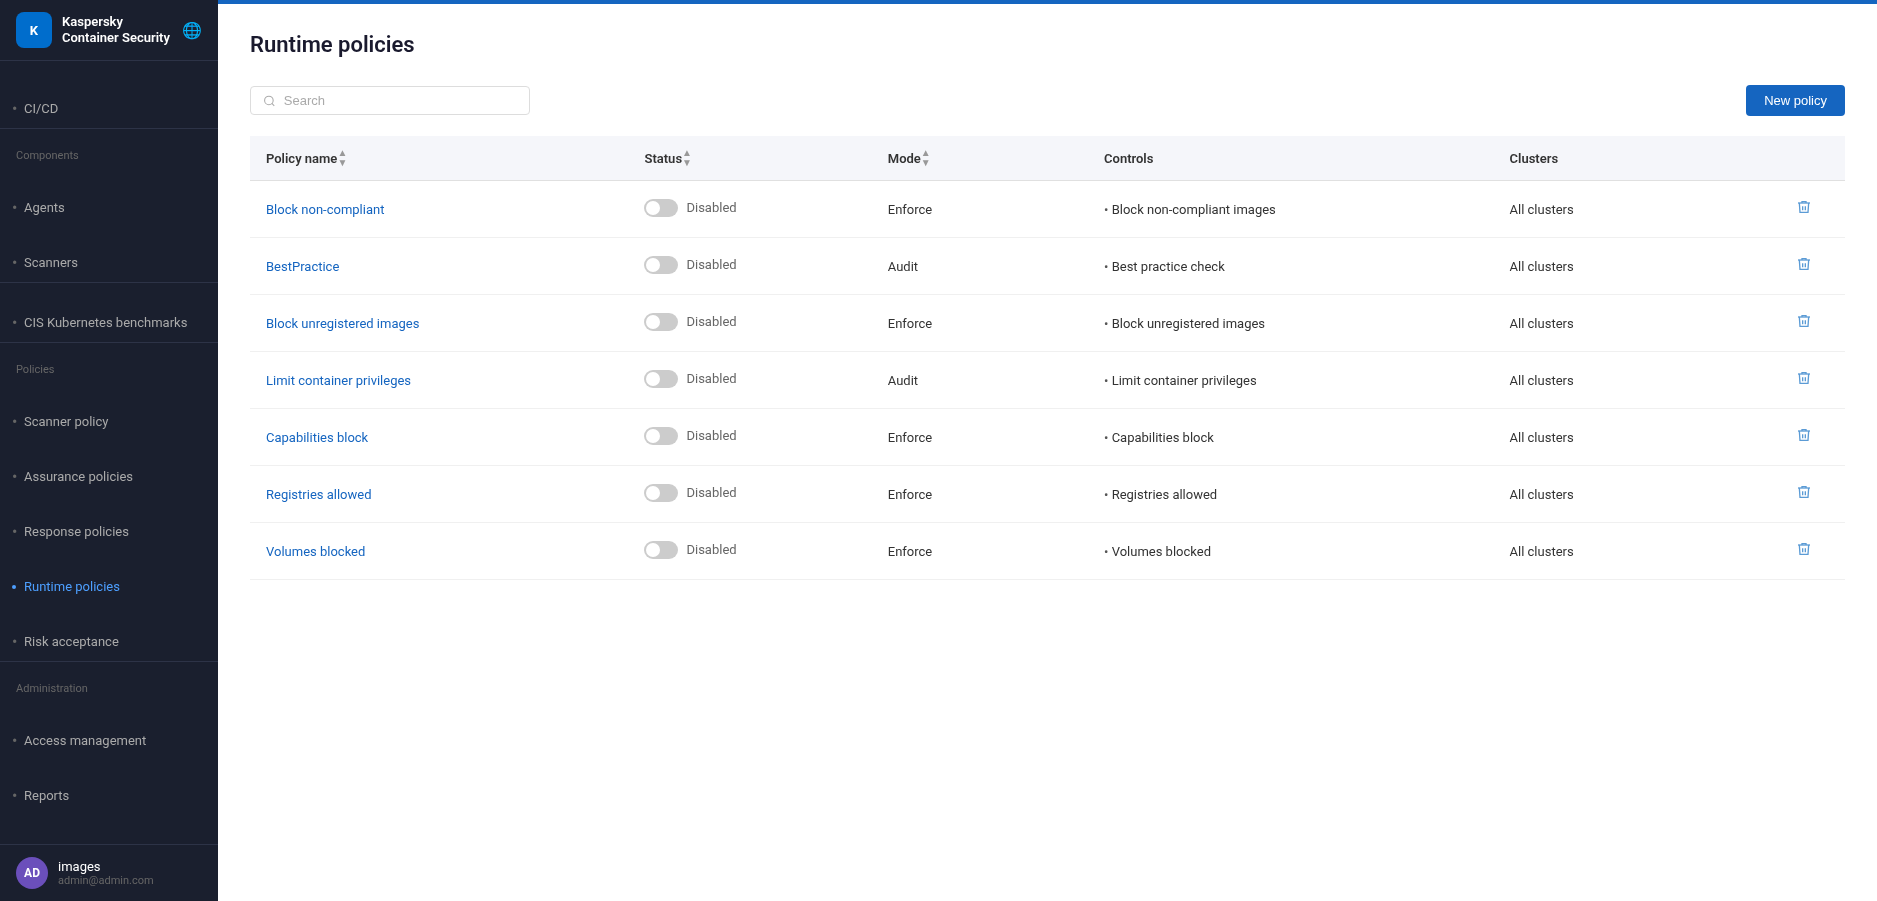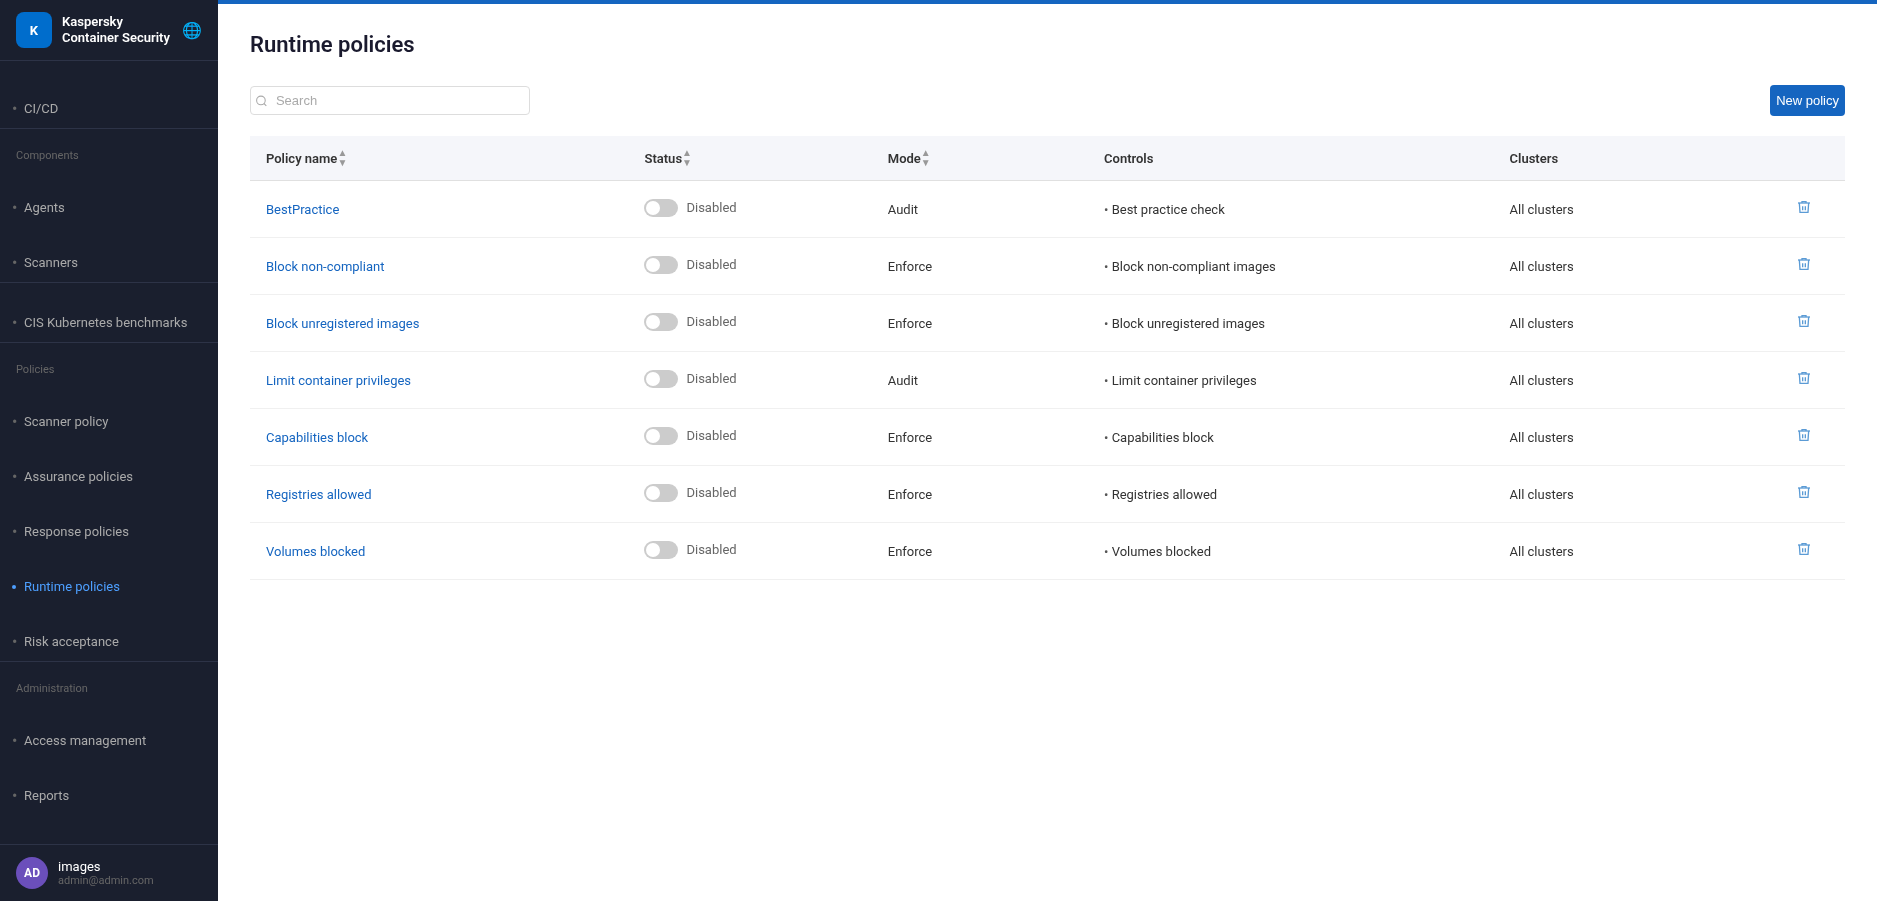--- a/index.html
+++ b/index.html
@@ -116,38 +116,38 @@
       display: flex;
       justify-content: space-between;
       align-items: center;
       margin-bottom: 20px;
     }
     #search-box {
       display: flex;
       align-items: center;
       border: 1px solid #ddd;
       border-radius: 4px;
-      padding: 6px 4px;
+      padding: 6px 12px;
       gap: 8px;
       width: 280px;
       background: #fff;
     }
     #search-box input {
       border: none; outline: none;
       font-size: 13px; color: #333;
       width: 100%;
     }
     #search-box input::placeholder { color: #aaa; }
     .search-icon-svg { color: #aaa; }
     .new-policy-btn {
       background: #1565c0;
       color: white;
       border: none;
       border-radius: 4px;
-      padding: 8px 6px;
+      padding: 8px 18px;
       font-size: 13px;
       font-weight: 500;
       cursor: pointer;
     }
 
     
     .policy-table {
       width: 100%;
       border-collapse: collapse;
       font-size: 13px;
@@ -331,64 +331,64 @@
           </th>
           <th class="col-clusters">
             <span>Clusters</span>
           </th>
           <th class="col-actions"></th>
         </tr>
       </thead>
       <tbody id="policy-tbody">
       <tr>
     <td class="col-policy">
+      <a class="policy-name-link">Block non-compliant</a>
+    </td>
+    <td class="col-status">
+      <div class="toggle">
+        <div class="toggle-switch "></div>
+        <span class="status-text">Disabled</span>
+      </div>
+    </td>
+    <td class="col-mode">
+      <span>Enforce</span>
+    </td>
+    <td class="col-controls">
+      <span class="control-bullet">• </span><span>Block non-compliant images</span>
+    </td>
+    <td class="col-clusters">
+      <span>All clusters</span>
+    </td>
+    <td class="col-actions">
+      <button class="delete-btn" title="Delete">
+        <svg width="16" height="16" viewBox="0 0 24 24" fill="none" stroke="currentColor" stroke-width="2">
+          <polyline points="3 6 5 6 21 6"></polyline>
+                  <path d="M19 6l-1 14H6L5 6"></path>
+                  <path d="M10 11v6"></path>
+                  <path d="M14 11v6"></path>
+                  <path d="M9 6V4h6v2"></path>
+        </svg>
+      </button>
+    </td>
+  </tr>
+          <tr>
+    <td class="col-policy">
       <a class="policy-name-link">BestPractice</a>
     </td>
     <td class="col-status">
       <div class="toggle">
         <div class="toggle-switch "></div>
         <span class="status-text">Disabled</span>
       </div>
     </td>
     <td class="col-mode">
       <span>Audit</span>
     </td>
     <td class="col-controls">
       <span class="control-bullet">• </span><span>Best practice check</span>
-    </td>
-    <td class="col-clusters">
-      <span>All clusters</span>
-    </td>
-    <td class="col-actions">
-      <button class="delete-btn" title="Delete">
-        <svg width="16" height="16" viewBox="0 0 24 24" fill="none" stroke="currentColor" stroke-width="2">
-          <polyline points="3 6 5 6 21 6"></polyline>
-                  <path d="M19 6l-1 14H6L5 6"></path>
-                  <path d="M10 11v6"></path>
-                  <path d="M14 11v6"></path>
-                  <path d="M9 6V4h6v2"></path>
-        </svg>
-      </button>
-    </td>
-  </tr>
-          <tr>
-    <td class="col-policy">
-      <a class="policy-name-link">Block non-compliant</a>
-    </td>
-    <td class="col-status">
-      <div class="toggle">
-        <div class="toggle-switch "></div>
-        <span class="status-text">Disabled</span>
-      </div>
-    </td>
-    <td class="col-mode">
-      <span>Enforce</span>
-    </td>
-    <td class="col-controls">
-      <span class="control-bullet">• </span><span>Block non-compliant images</span>
     </td>
     <td class="col-clusters">
       <span>All clusters</span>
     </td>
     <td class="col-actions">
       <button class="delete-btn" title="Delete">
         <svg width="16" height="16" viewBox="0 0 24 24" fill="none" stroke="currentColor" stroke-width="2">
           <polyline points="3 6 5 6 21 6"></polyline>
                   <path d="M19 6l-1 14H6L5 6"></path>
                   <path d="M10 11v6"></path>

